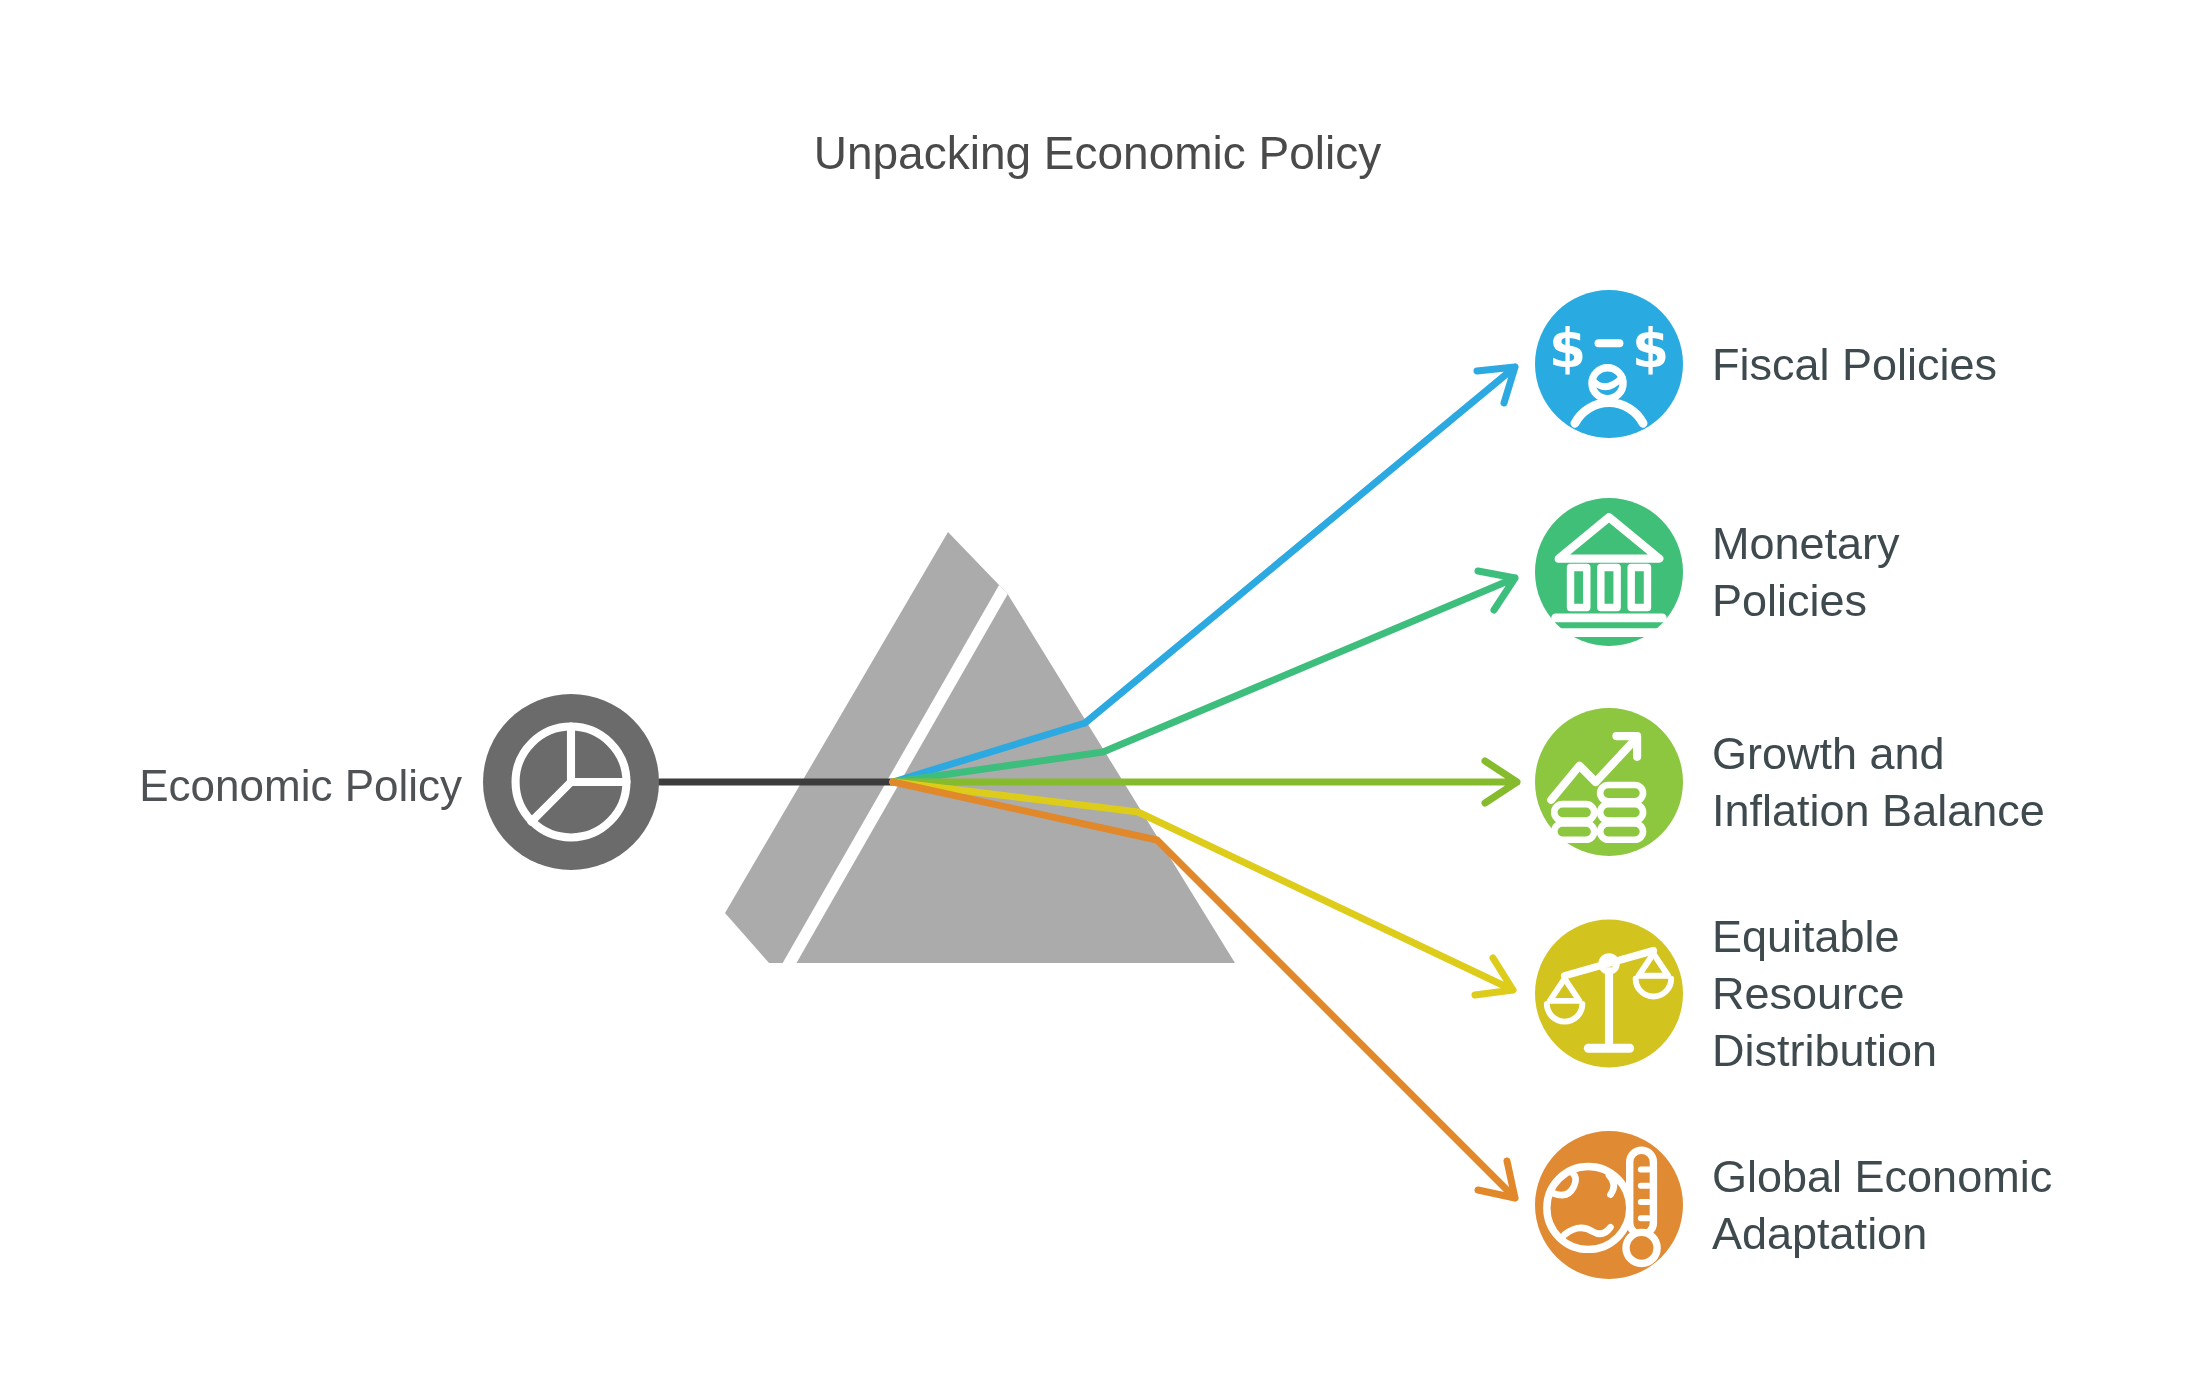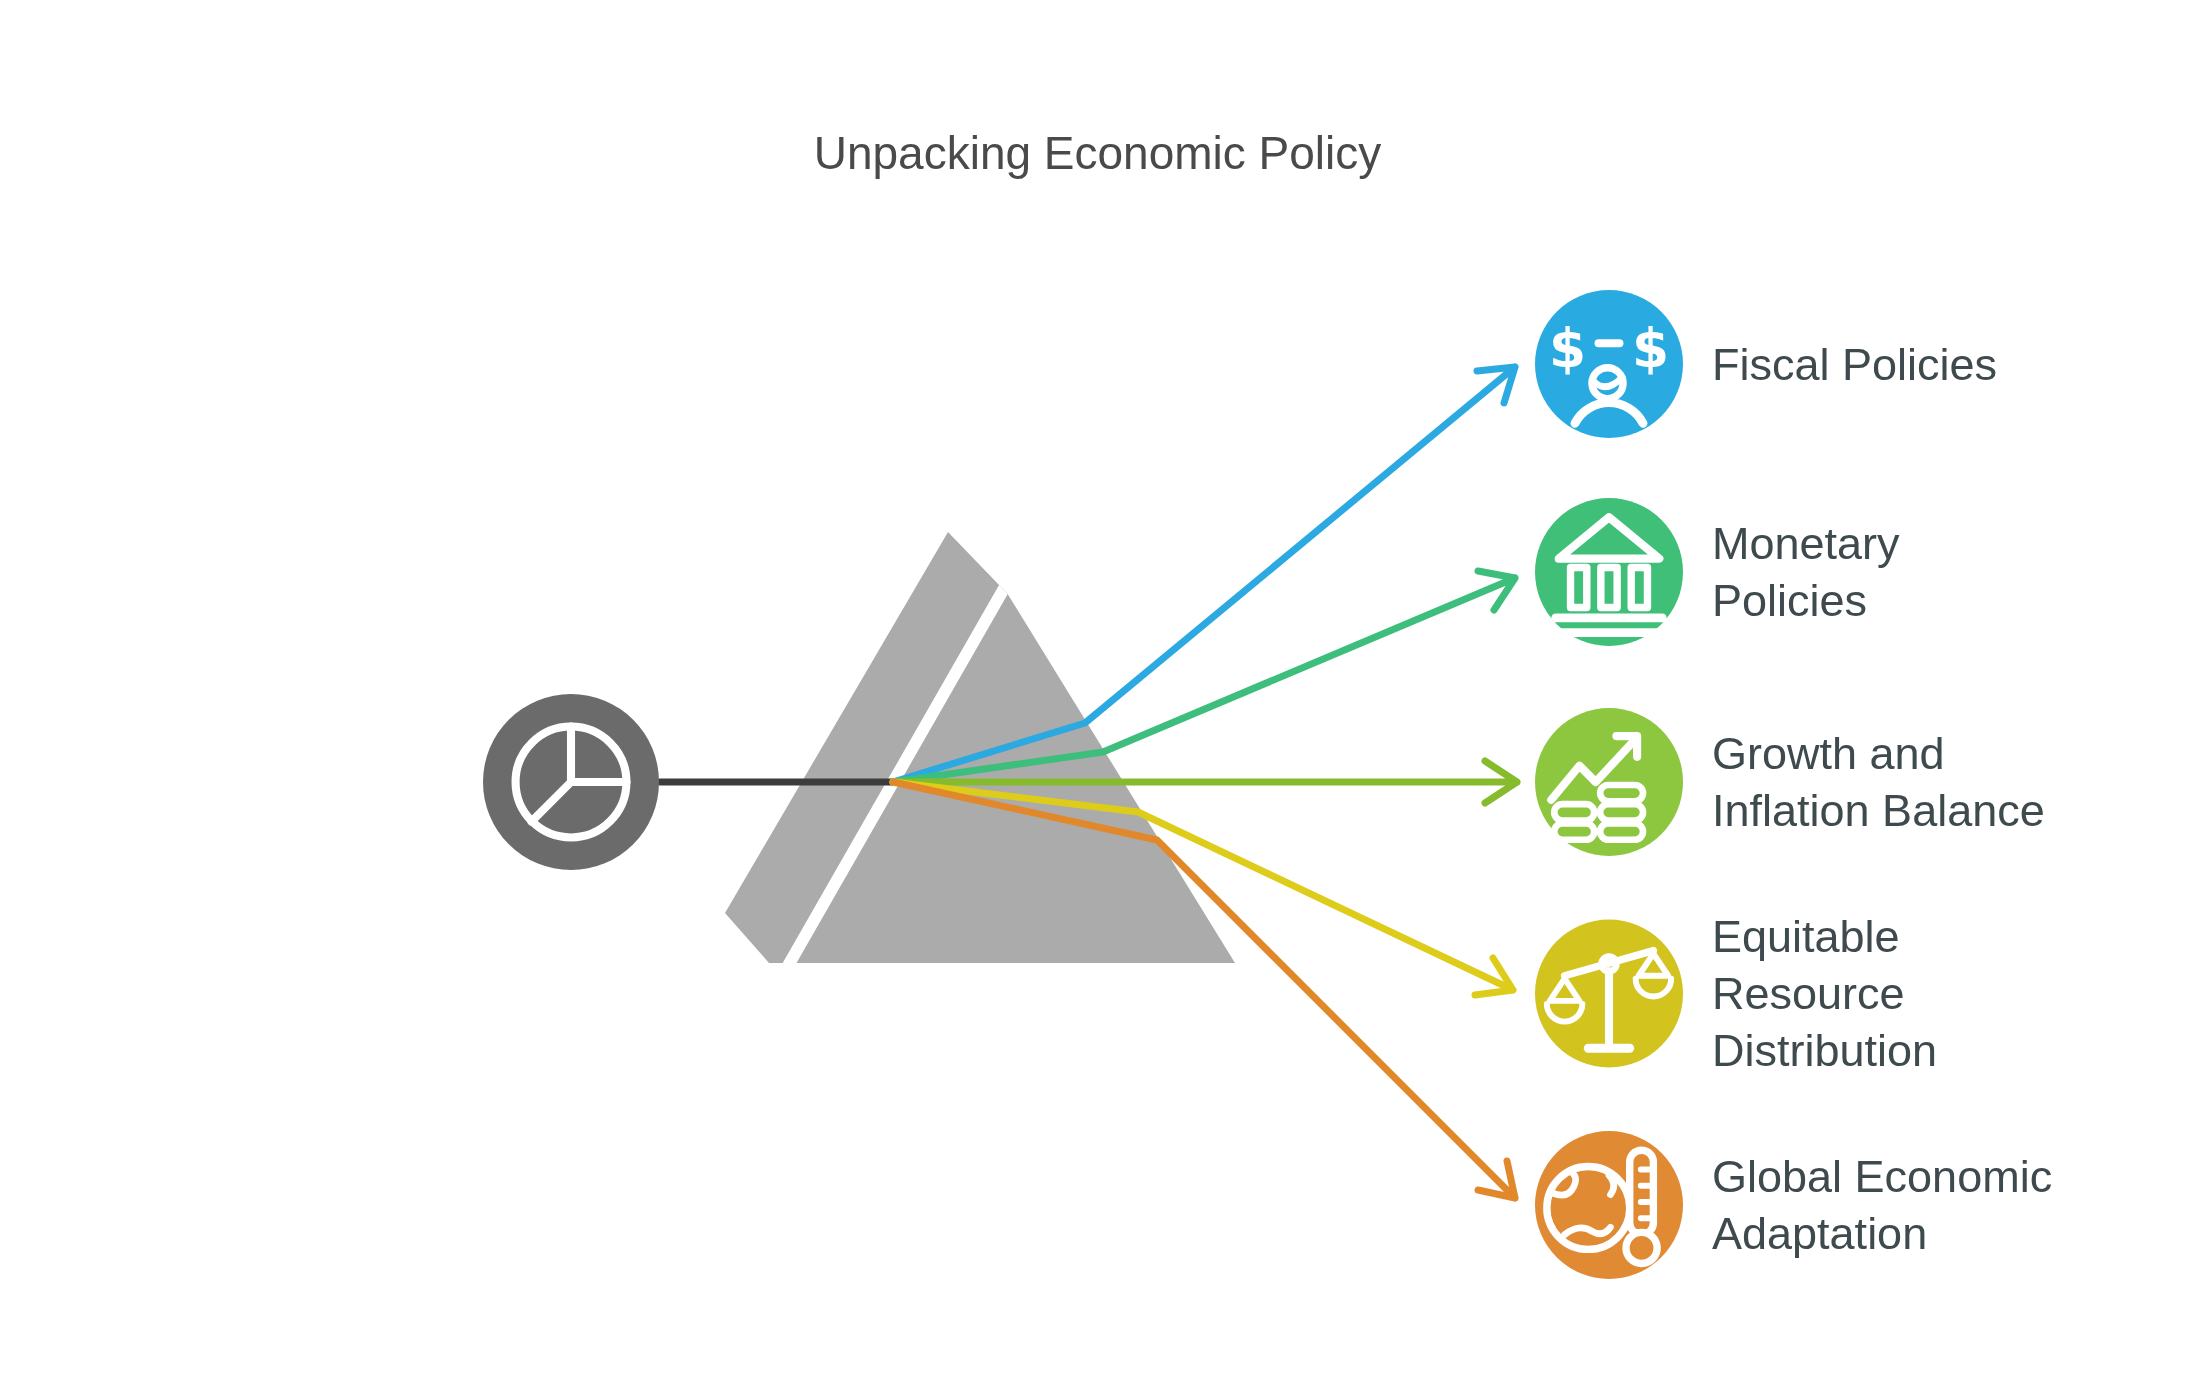--- a/index.html
+++ b/index.html
@@ -63,20 +63,21 @@
 
     <path d="M893,782 L1085,723 L1515,367 M1477,371 L1515,367 L1504,403" fill="none" stroke-width="7" stroke-linecap="round" stroke-linejoin="round" style="stroke: rgb(43, 169, 224);"></path>
     <path d="M893,782 L1103,752 L1515,578 M1478,571 L1515,578 L1494,610" fill="none" stroke-width="7" stroke-linecap="round" stroke-linejoin="round" style="stroke: rgb(62, 190, 125);"></path>
     <path d="M893,782 L1517,782 M1485,761 L1517,782 L1485,803" fill="none" stroke-width="7" stroke-linecap="round" stroke-linejoin="round" style="stroke: rgb(133, 187, 44);"></path>
     <path d="M893,782 L1138,812 L1513,990 M1493,958 L1513,990 L1475,995" fill="none" stroke-width="7" stroke-linecap="round" stroke-linejoin="round" style="stroke: rgb(222, 204, 26);"></path>
     <path d="M893,782 L1157,840 L1515,1198 M1507,1161 L1515,1198 L1478,1190" fill="none" stroke-width="7" stroke-linecap="round" stroke-linejoin="round" style="stroke: rgb(225, 136, 43);"></path>
   </svg>
 
   <div class="title">Unpacking Economic Policy</div>
 
+  <div class="source-label">Economic Policy</div>
   <div class="badge source-badge" style="background-color: rgb(107, 107, 107);">
     <svg class="icon-svg" width="176" height="176" viewBox="0 0 100 100">
       <g fill="none" stroke="#FFFFFF" stroke-width="4.6" stroke-linecap="round">
         <circle cx="50" cy="50" r="31.5"></circle>
         <path d="M50,18.5 L50,50"></path>
         <path d="M50,50 L81.5,50"></path>
         <path d="M50,50 L27.5,72.5"></path>
       </g>
     </svg>
   </div>

